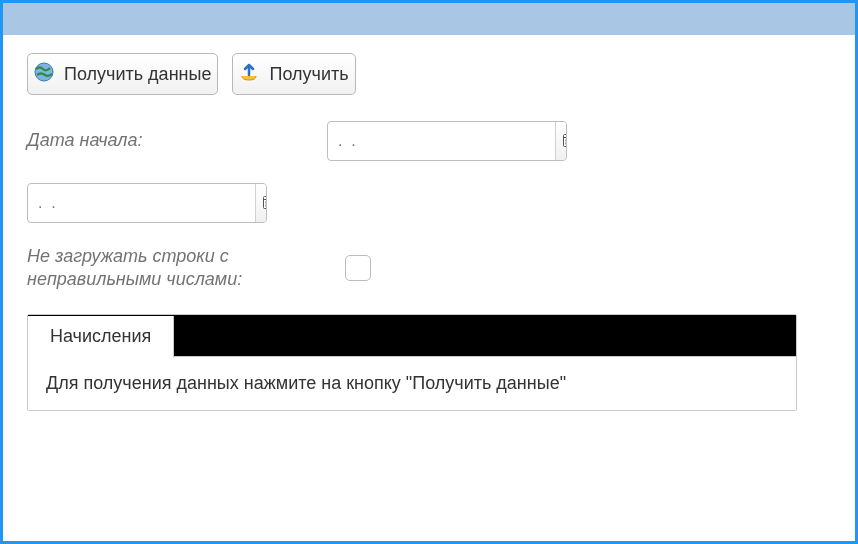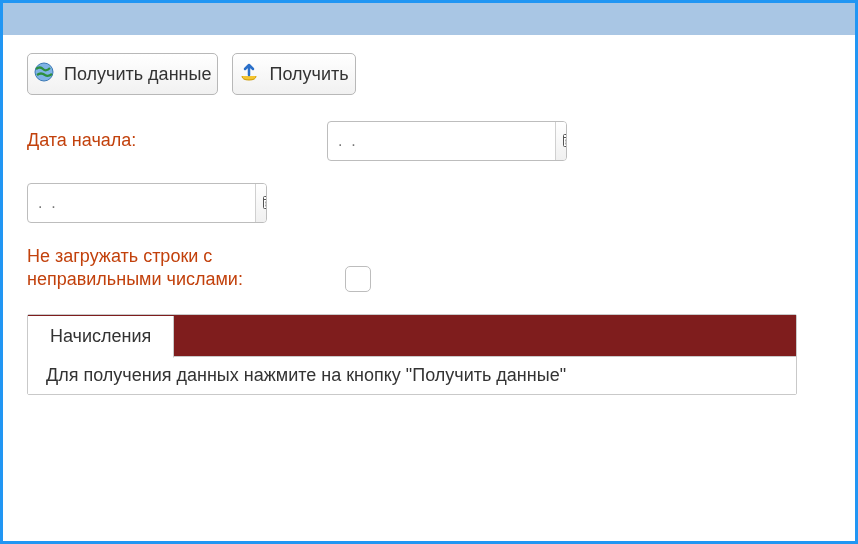--- a/index.html
+++ b/index.html
@@ -48,22 +48,23 @@
   }
   .spacer { flex: 1; }
   .form-row {
     display: flex;
     align-items: center;
     margin-bottom: 22px;
   }
   .form-row .label {
     width: 300px;
     font-size: 18px;
-    color: #c2410c;
+    color: #737373;
     line-height: 1.3;
+    font-style: italic;
   }
   .date-field {
     display: flex;
     width: 240px;
     height: 40px;
     border: 1px solid #bdbdbd;
     border-radius: 4px;
     background: #fff;
     overflow: hidden;
   }
@@ -95,41 +96,41 @@
     cursor: pointer;
     margin-left: 18px;
   }
   .tabs-container {
     border: 1px solid #c9c9c9;
     border-radius: 2px;
     width: 770px;
   }
   .tabstrip {
     display: flex;
-    background: #7f1d1d;
+    background: #000000;
     border-bottom: 1px solid #c9c9c9;
     text-align: right;
   }
   .tab {
     padding: 10px 22px;
     font-size: 18px;
     cursor: pointer;
     border-right: 1px solid #c9c9c9;
     background: #eeeeee;
     color: #333;
   }
   .tab.active {
     background: #fff;
     position: relative;
     top: 1px;
     border-bottom: 1px solid #fff;
     margin-bottom: -1px;
   }
   .tab-body {
-    padding: 8px 18px;
+    padding: 16px 18px;
     font-size: 18px;
     color: #333;
     background: #fff;
   }
   .chevron {
     display:inline-block;
     width:0;height:0;
     border-left:5px solid transparent;
     border-right:5px solid transparent;
     border-top:6px solid #555;
@@ -206,21 +207,21 @@
               <rect x="10.5" y="7.5" width="2" height="2" fill="#555"></rect>
               <rect x="3.5" y="10.5" width="2" height="2" fill="#555"></rect>
               <rect x="7" y="10.5" width="2" height="2" fill="#555"></rect>
               <rect x="10.5" y="10.5" width="2" height="2" fill="#555"></rect>
             </svg>
           </span>
         </button>
       </div>
     </div>
 
-    <div class="form-row" style="align-items:flex-end">
+    <div class="form-row" style="align-items:center">
       <div class="label">Не загружать строки с неправильными числами:</div>
       <div class="checkbox" role="checkbox" aria-checked="false"></div>
     </div>
 
     <div class="tabs-container">
       <div class="tabstrip">
         <div class="tab active">
           <span>Начисления</span>
         </div>
       </div>

